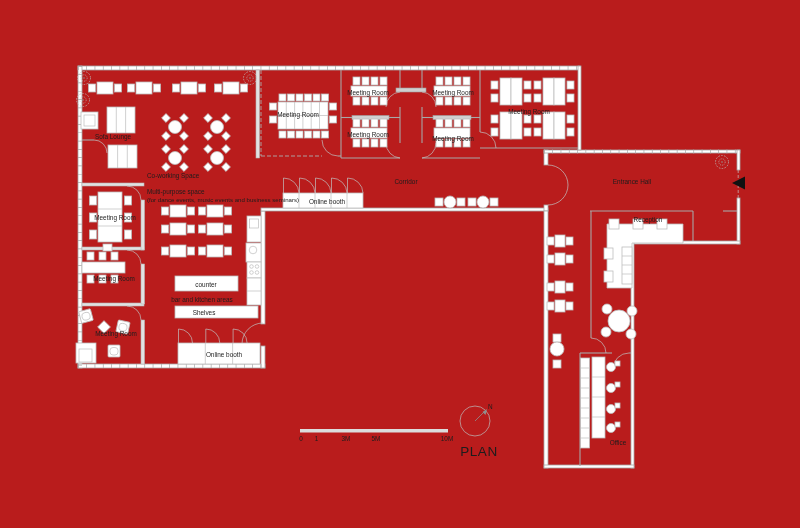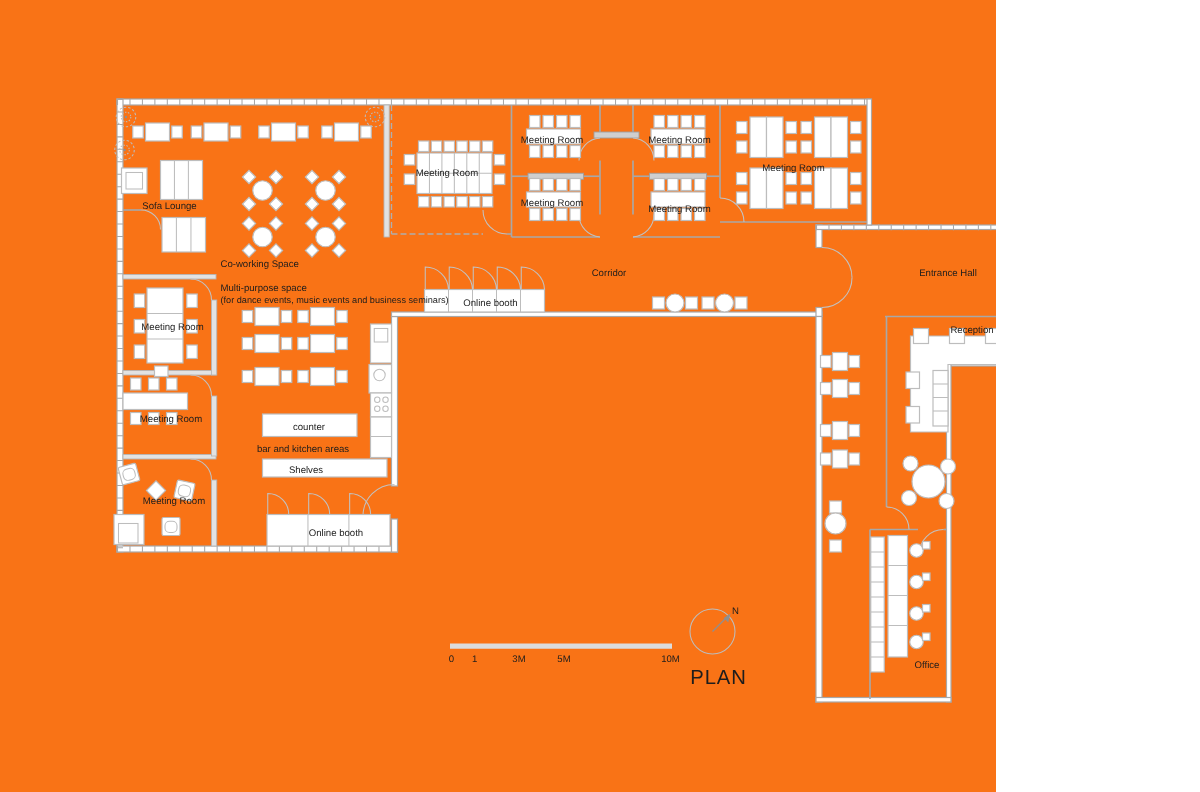--- a/index.html
+++ b/index.html
@@ -1,16 +1,16 @@
 <!DOCTYPE html>
 <html><head>
 <meta charset="utf-8">
 <style>
   html,body{margin:0;padding:0;background:#fff;}
-  #stage{position:relative;width:664px;height:528px;background:#f97316;overflow:hidden;}
+  #stage{position:relative;width:800px;height:528px;background:#b91c1c;overflow:hidden;}
   svg{position:absolute;left:0;top:0;}
   .wall{fill:#ffffff;stroke:#a8a8a8;stroke-width:0.8;}
   .hwall{fill:#e2e2e2;stroke:#b5b5b5;stroke-width:0.6;}
   .part{fill:#cfcfcf;stroke:#9e9e9e;stroke-width:0.6;}
   .iw{stroke:#a8a8a8;stroke-width:1.1;fill:none;}
   .dw{stroke:#aeaeae;stroke-width:0.9;fill:none;stroke-dasharray:4 2;}
   .fur{stroke:#bdbdbd;stroke-width:0.8;fill:#ffffff;}
   .furl{stroke:#bdbdbd;stroke-width:0.7;fill:none;}
   .door{stroke:#c2c2c2;stroke-width:0.7;fill:none;}
   .tick{stroke:#a8a8a8;stroke-width:4;stroke-dasharray:0.7 7.6;fill:none;}

